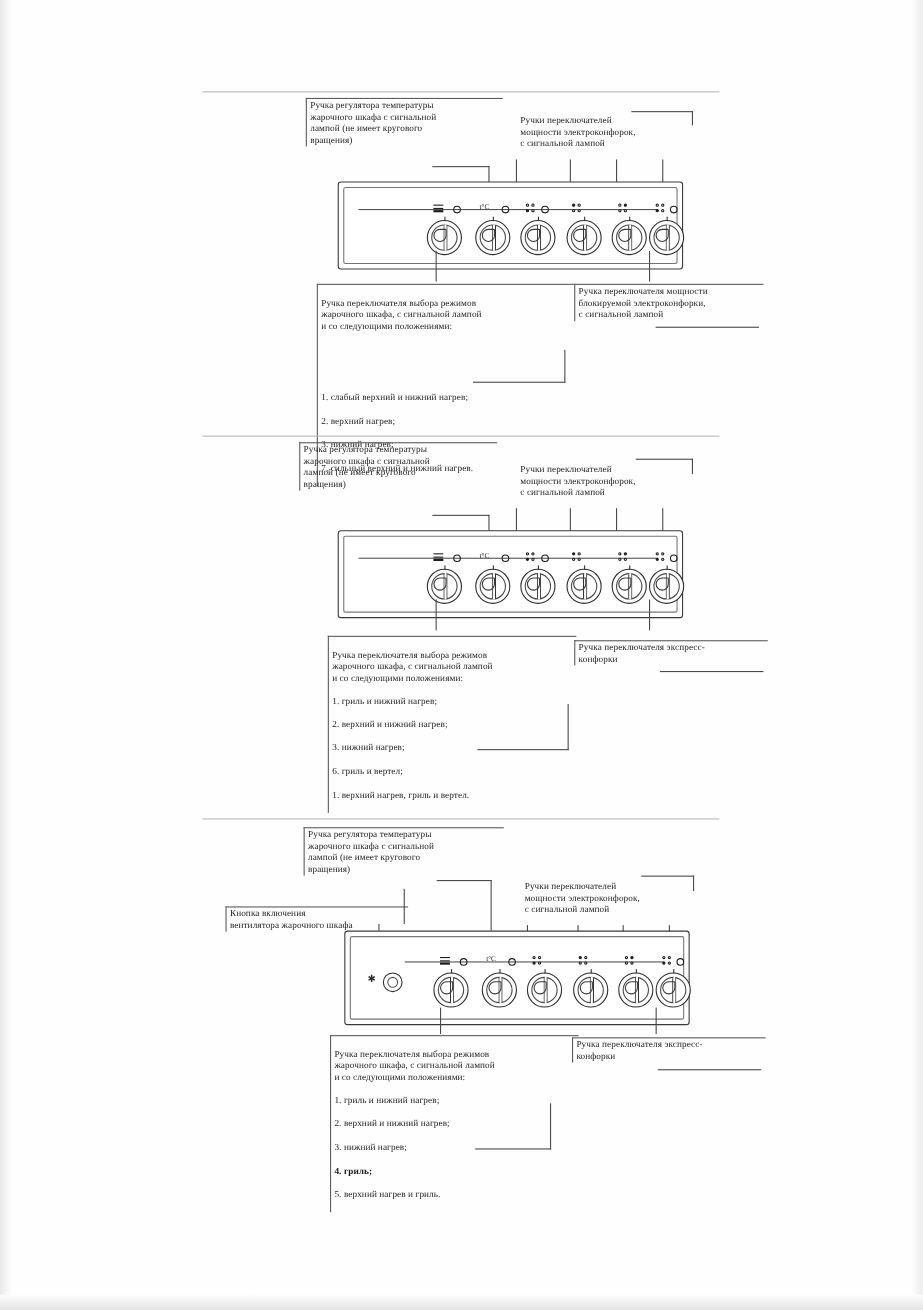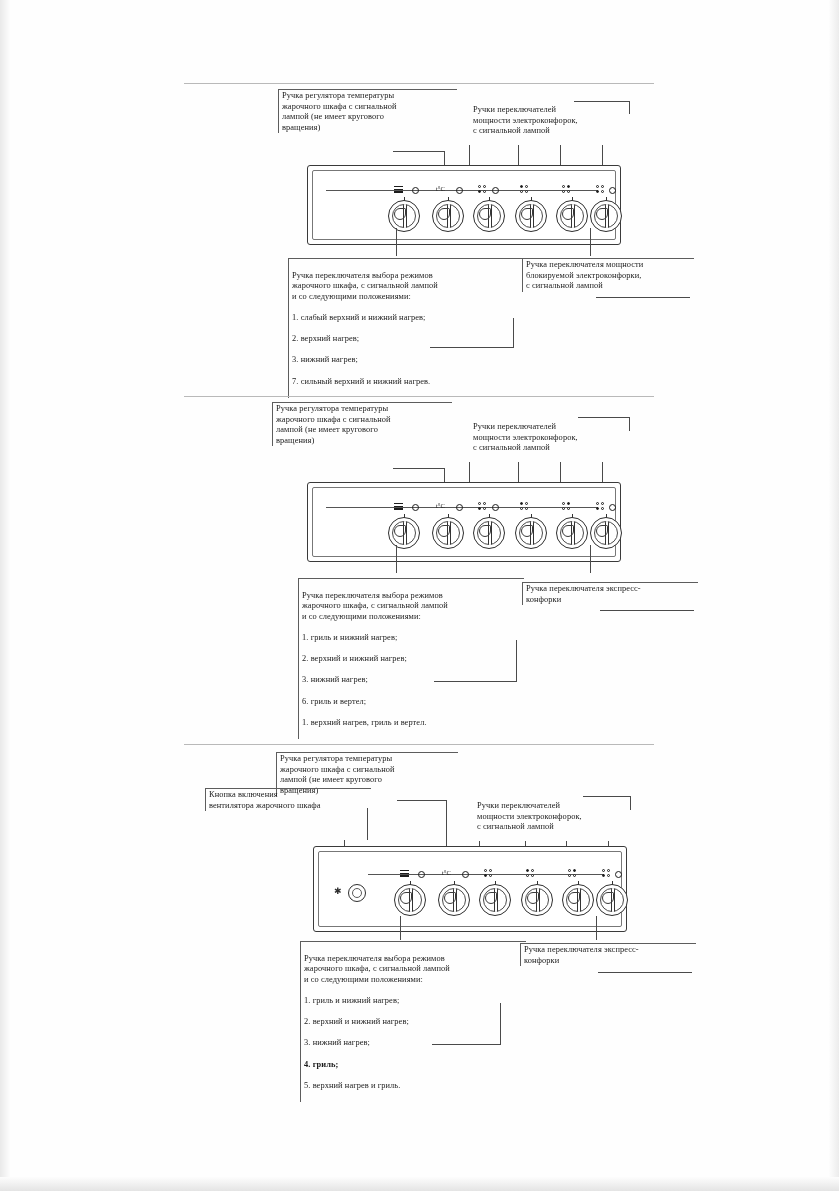--- a/index.html
+++ b/index.html
@@ -333,21 +333,21 @@
       </div>
   </div>
 
   <div class="lead-v" style="left:396px; top:228px; height:28px;"></div>
   <div class="lead-v" style="left:590px; top:228px; height:28px;"></div>
 
   <div class="callout bracket-l" style="left:288px; top:258px; width:230px;">
     <span style="display: block; white-space: pre-line;">Ручка переключателя выбора режимов
 жарочного шкафа, с сигнальной лампой
 и со следующими положениями:</span>
-    <span style="display: block; white-space: pre-line;">1. слабый верхний и нижний нагрев;</span>
+    <span style="display: block; white-space: pre-line; margin-top: 44px;">1. слабый верхний и нижний нагрев;</span>
     <span style="display: block; white-space: pre-line;">2. верхний нагрев;</span>
     <span style="display: block; white-space: pre-line;">3. нижний нагрев;</span>
     <span style="display: block; white-space: pre-line;">7. сильный верхний и нижний нагрев.</span>
   </div>
   <div class="lead-v" style="left:513px; top:318px; height:30px;"></div>
   <div class="lead-h" style="left:430px; top:347px; width:84px;"></div>
 
   <div class="callout bracket-l" style="left:522px; top:258px; width:168px;">Ручка переключателя мощности
 блокируемой электроконфорки,
 с сигнальной лампой</div>
@@ -468,21 +468,21 @@
 </div>
 
 <div class="fig" id="fig3" style="top:0">
   <div class="rule-top" style="left:184px; top:744px; width:470px;"></div>
 
   <div class="callout bracket-l" style="left:276px; top:752px; width:178px;">Ручка регулятора температуры
 жарочного шкафа с сигнальной
 лампой (не имеет кругового
 вращения)</div>
 
-  <div class="callout bracket-l" style="left:205px; top:788px; width:162px;">Кнопка включения
+  <div class="callout bracket-l" style="left:205px; top:824px; width:162px;">Кнопка включения
 вентилятора жарочного шкафа</div>
   <div class="lead-v" style="left:367px; top:808px; height:32px;"></div>
 
   <div class="callout plain" style="left:474px; top:800px; width:160px;">Ручки переключателей
 мощности электроконфорок,
 с сигнальной лампой</div>
   <div class="lead-h" style="left:583px; top:796px; width:48px;"></div>
   <div class="lead-v" style="left:630px; top:796px; height:14px;"></div>
 
   <div class="lead-h" style="left:397px; top:800px; width:50px;"></div>

